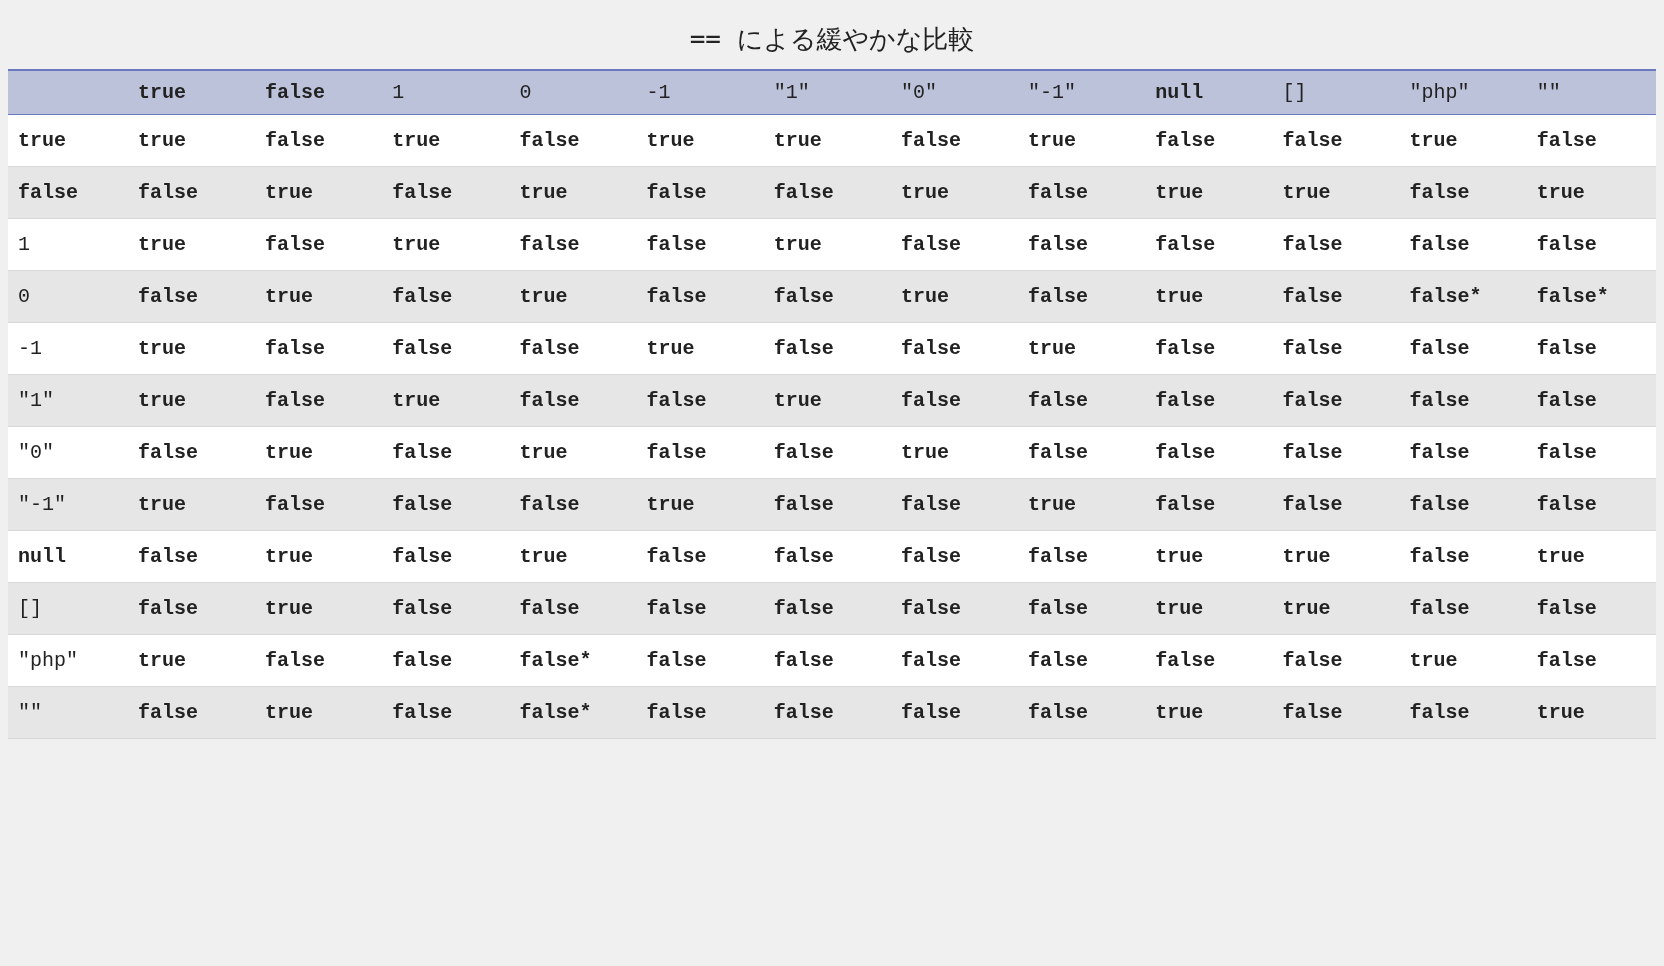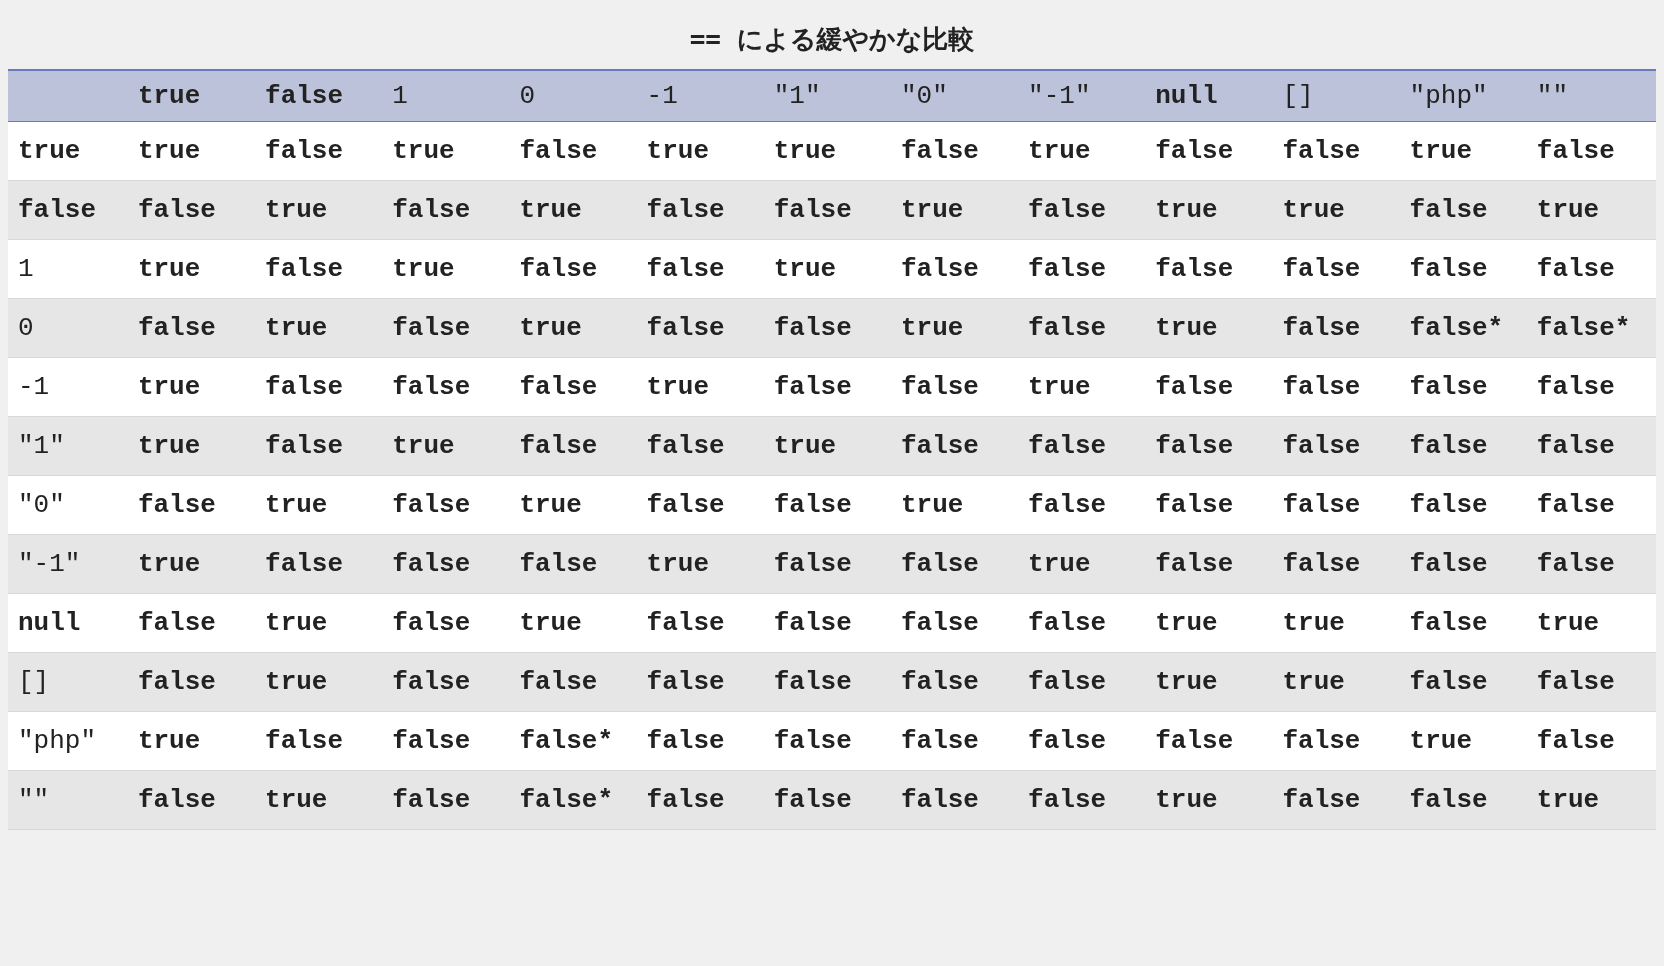--- a/index.html
+++ b/index.html
@@ -11,29 +11,29 @@
       background: #f0f0f0;
       font-family: "SF Mono", "Menlo", "Monaco", "Consolas", "Courier New", monospace;
       padding: 8px;
     }
     .container {
       width: 100%;
     }
     .caption {
       text-align: center;
       font-size: 26px;
-      font-weight: bold;
+      font-weight: normal;
       color: #222;
       padding: 14px 0 12px 0;
       font-family: "Hiragino Sans", "Meiryo", "SF Mono", monospace;
     }
     table {
       width: 100%;
       border-collapse: collapse;
-      font-size: 26px;
+      font-size: 20px;
       table-layout: fixed;
     }
     thead tr {
       background: #bdc2db;
       border-top: 2px solid #6a78c0;
       border-bottom: 1px solid #6a78c0;
     }
     thead th {
       text-align: left;
       padding: 10px 8px;

